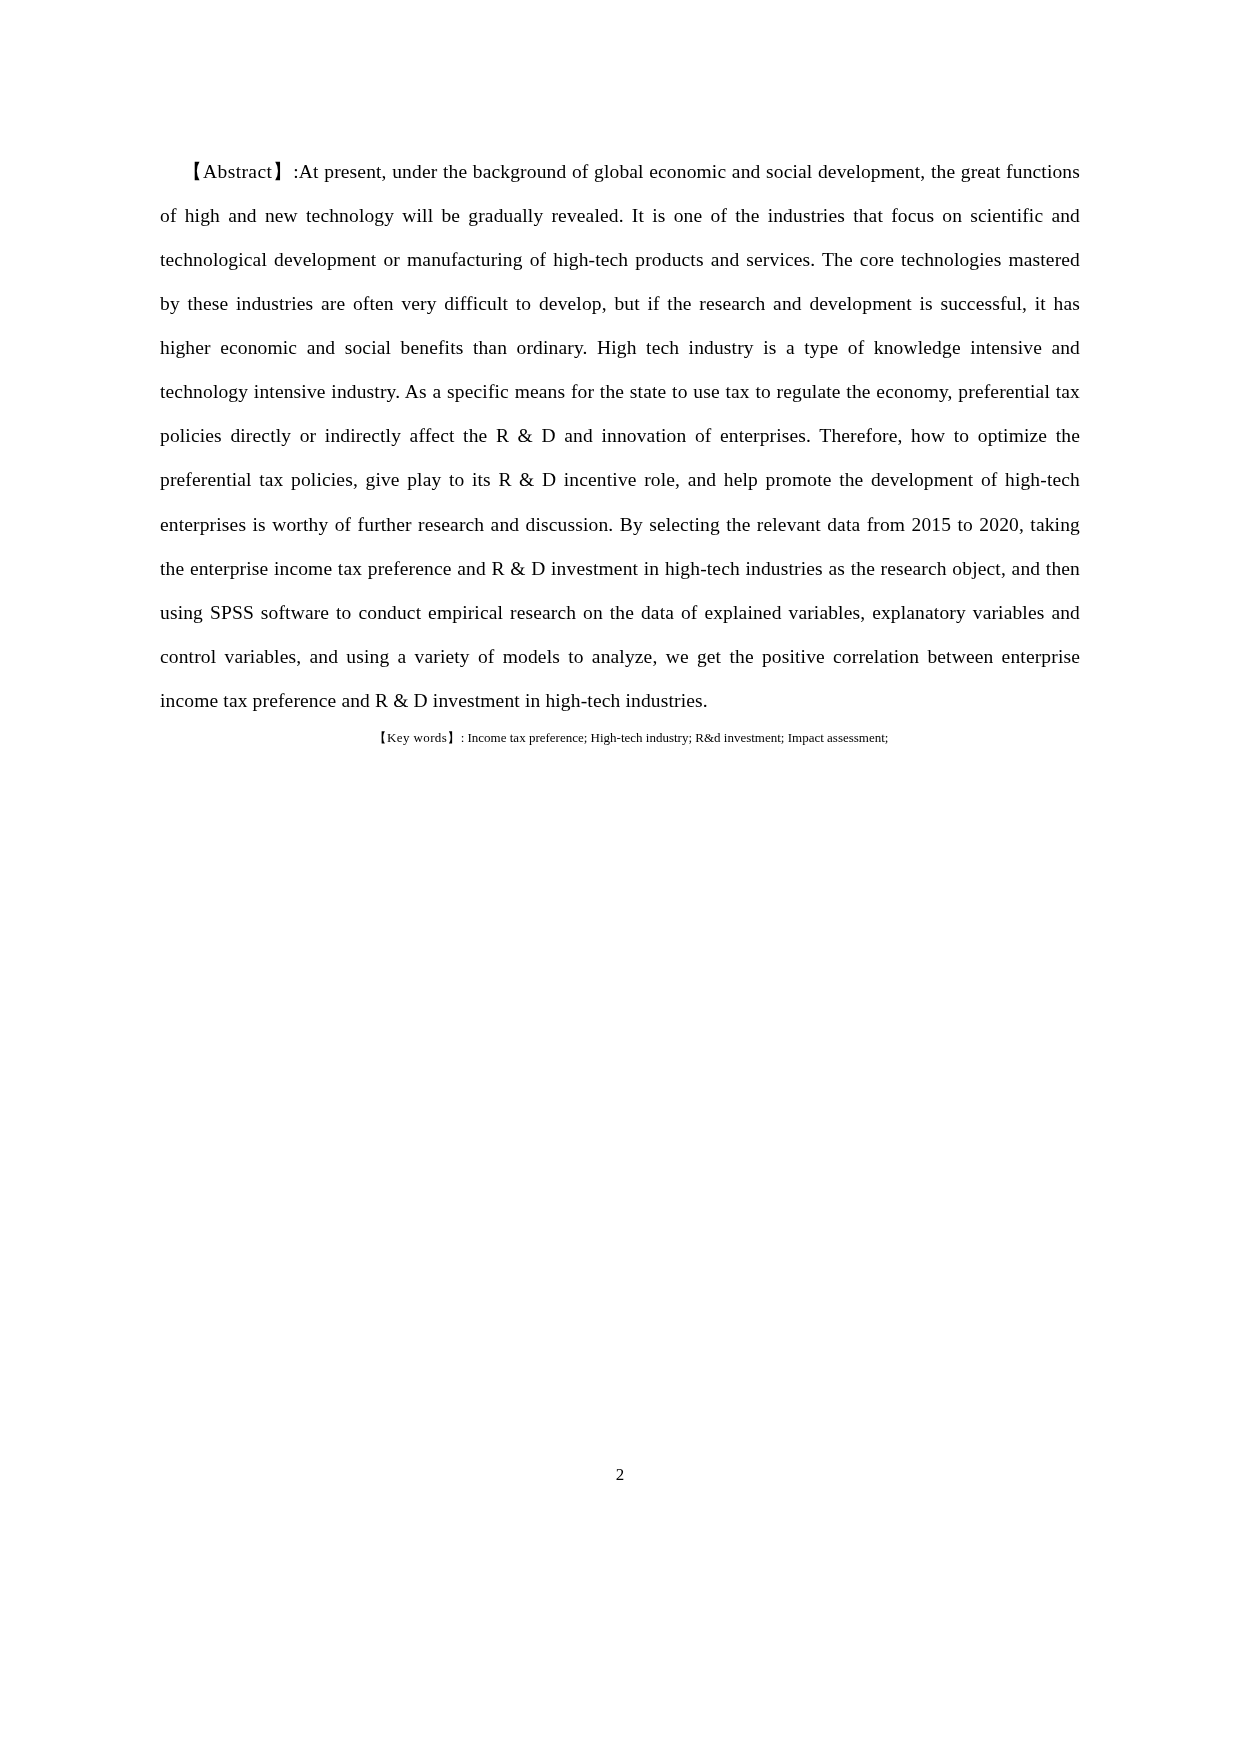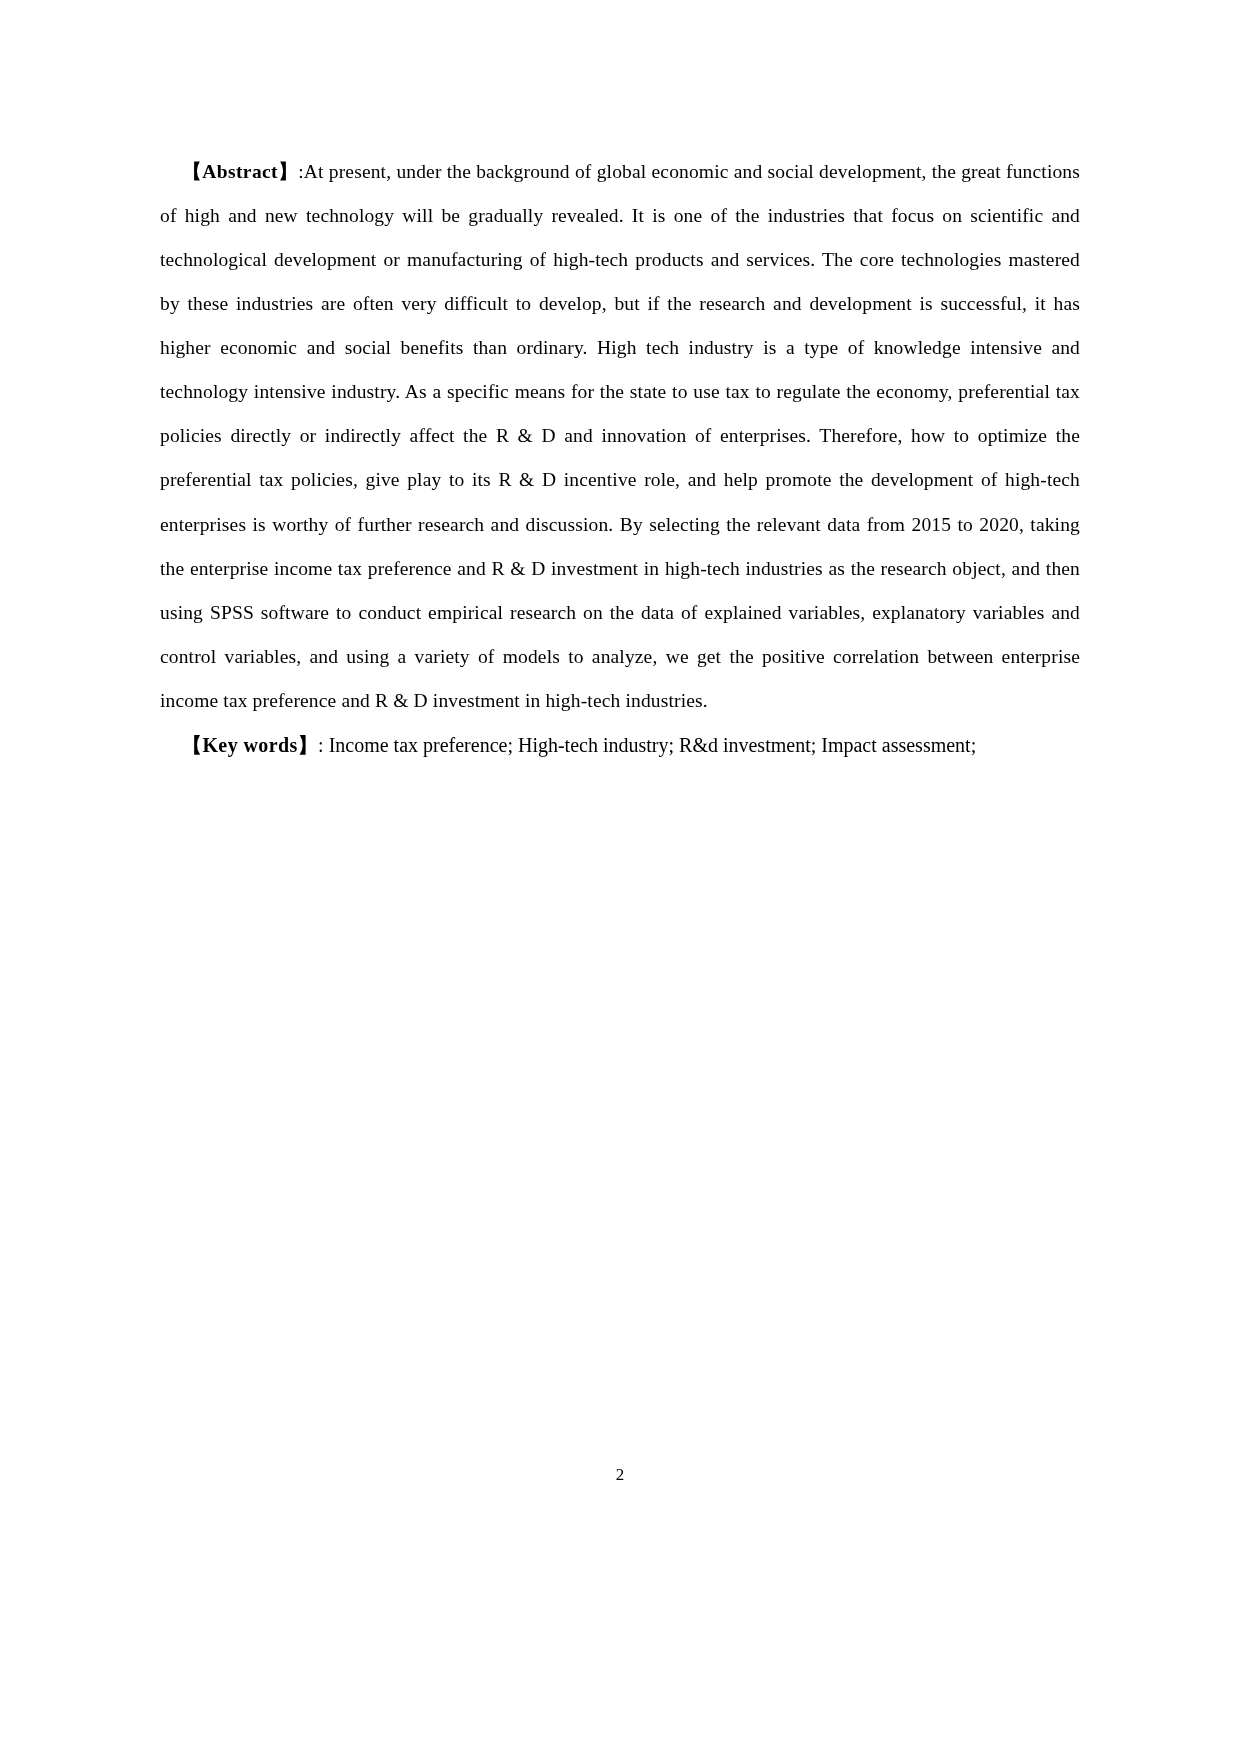--- a/index.html
+++ b/index.html
@@ -32,27 +32,27 @@
     letter-spacing: 0.15px;
   }
   .abstract-block p {
     margin: 0;
   }
   .indent {
     display: inline-block;
     width: 22px;
   }
   .label-bold {
-    font-weight: bold;
+    font-weight: normal;
     letter-spacing: 0.4px;
   }
   .keywords-block {
-    font-size: 20px;
+    font-size: 13px;
     line-height: 2.26;
-    text-align: left;
+    text-align: center;
     margin-top: 0;
   }
   .keywords-block p {
     margin: 0;
   }
   .toc-heading {
     position: absolute;
     left: 0;
     right: 0;
     top: 1338px;

